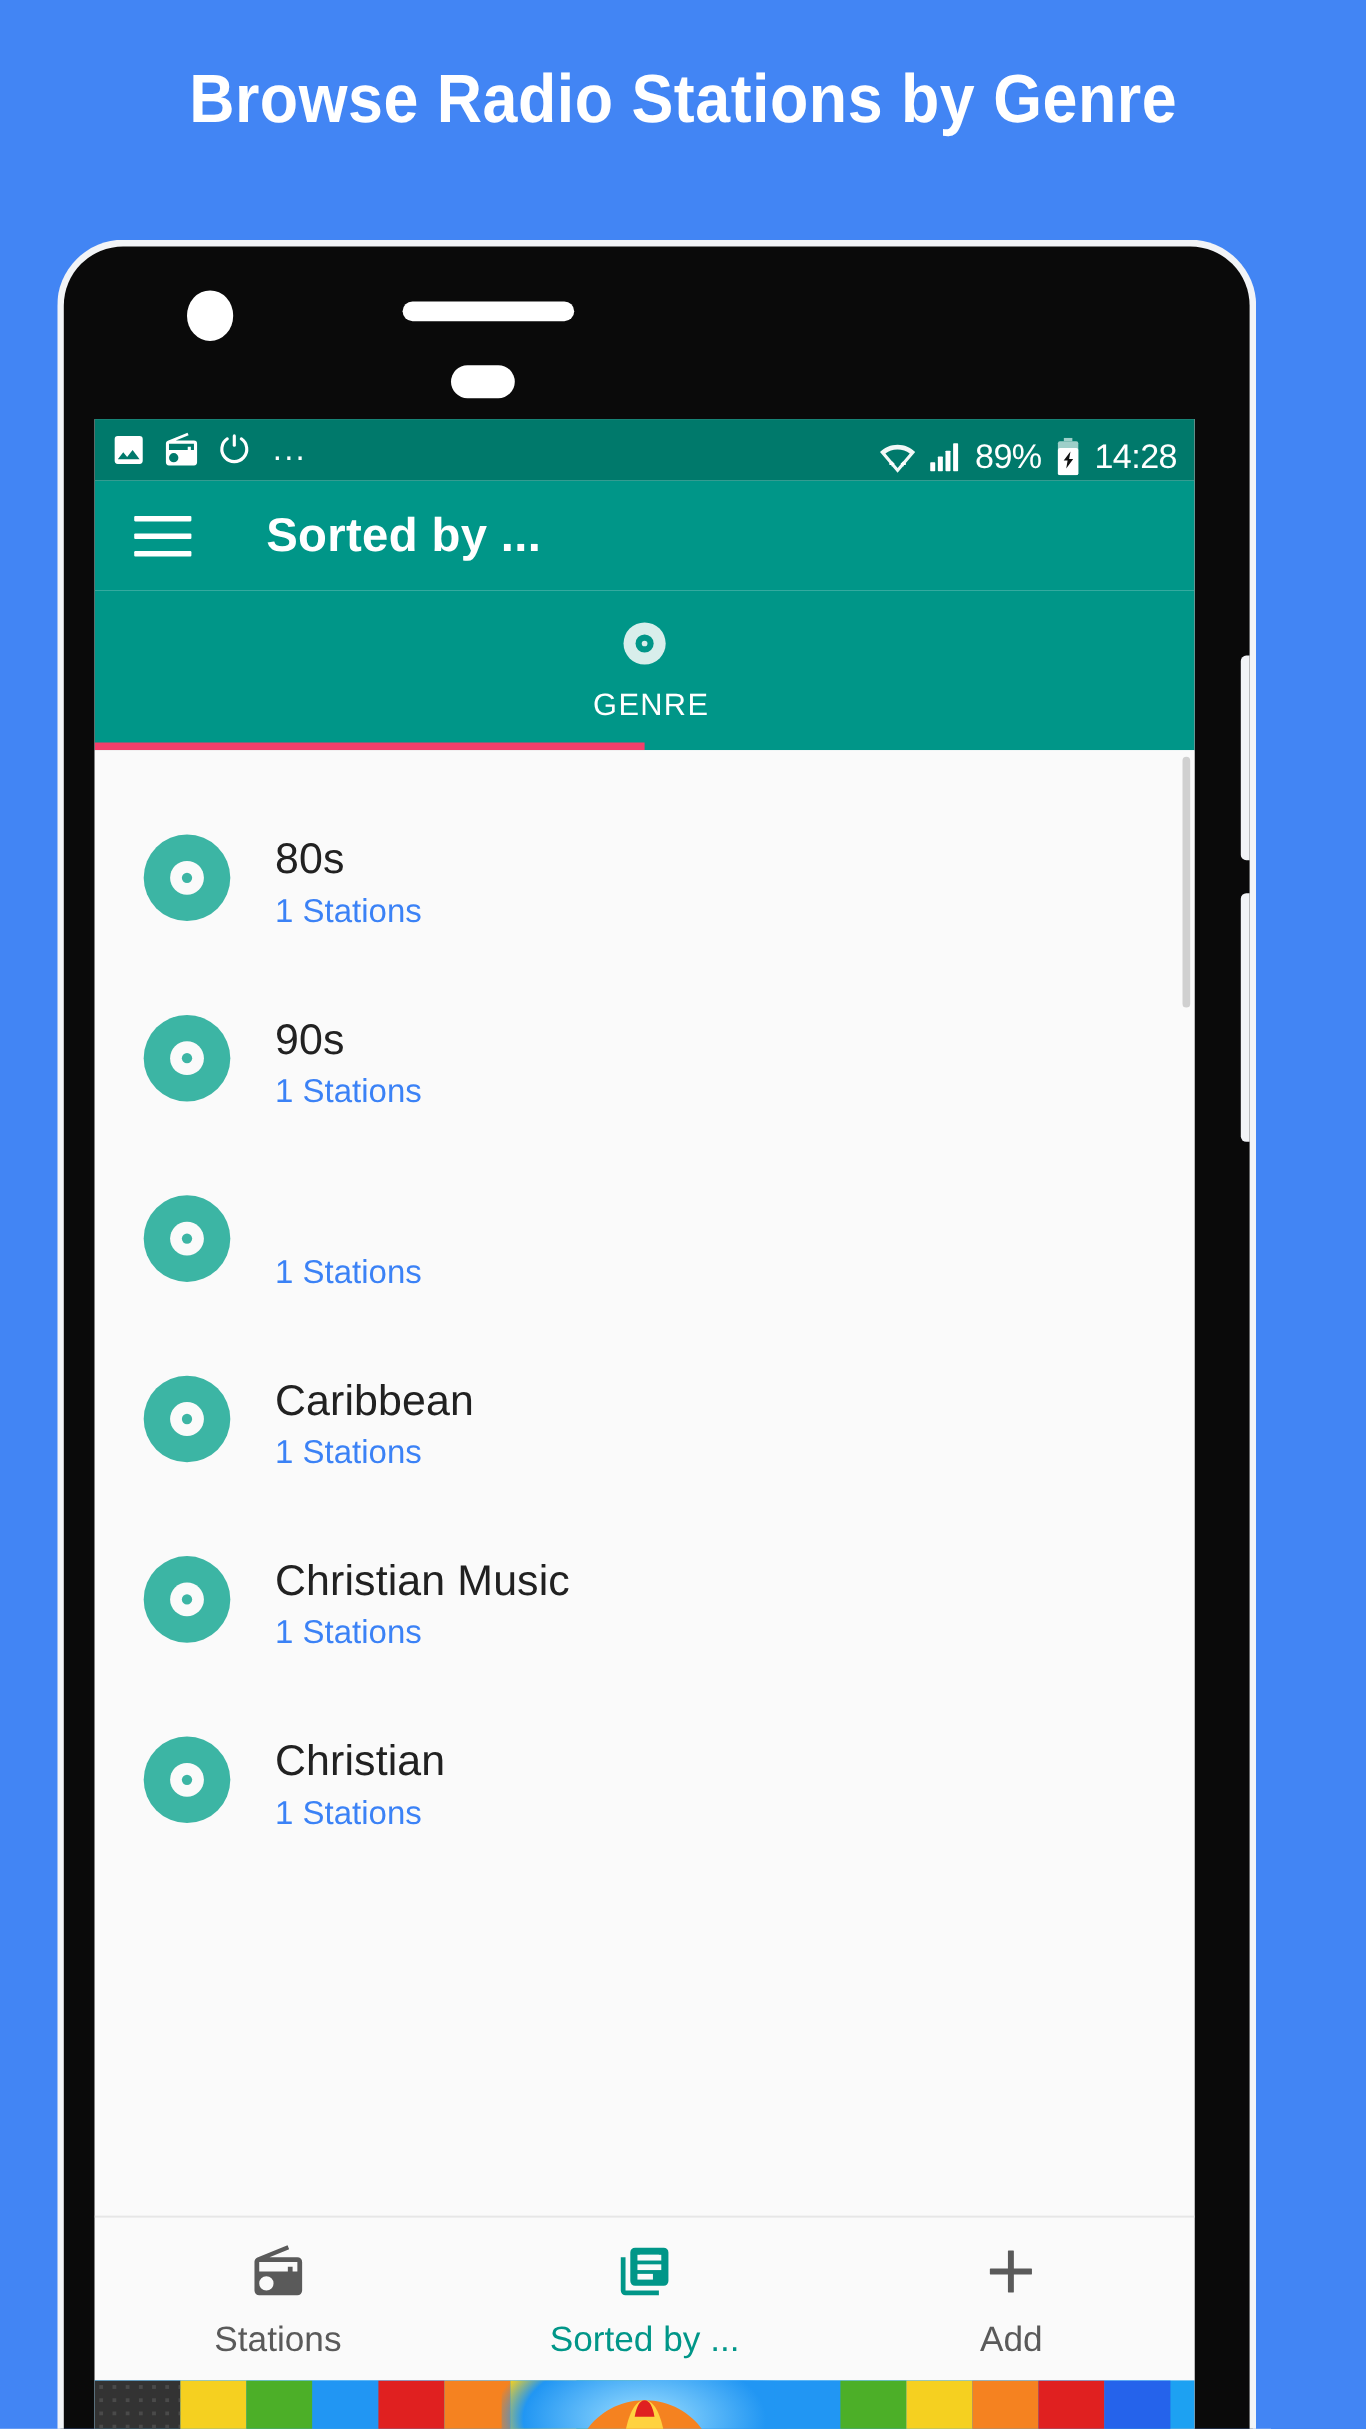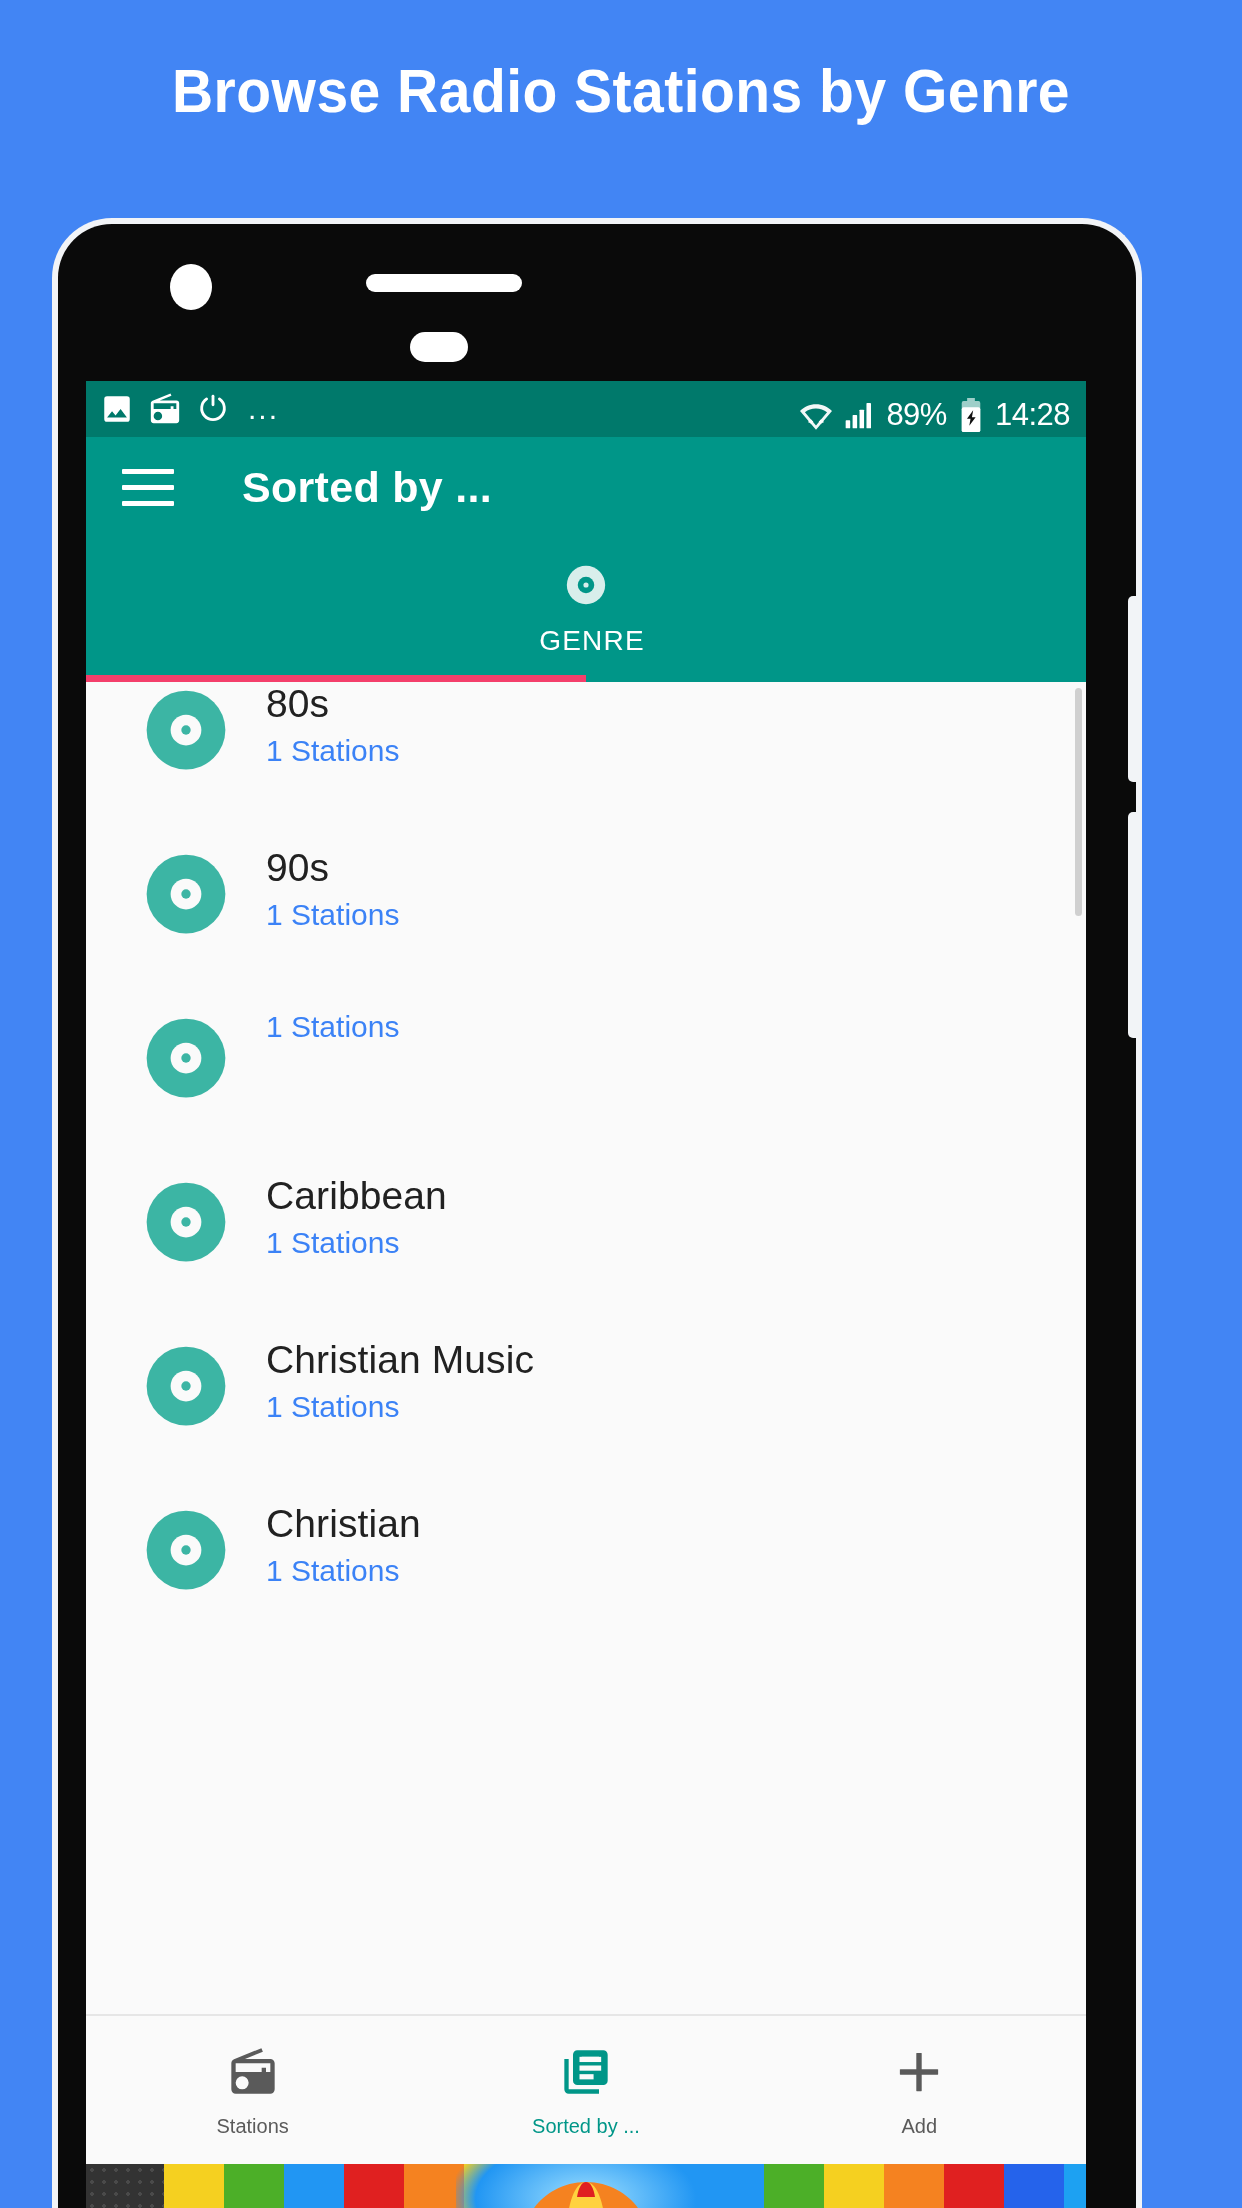--- a/index.html
+++ b/index.html
@@ -140,24 +140,23 @@
   
   .genre-list {
     flex: 1 1 auto;
     background: #fafafa;
     overflow: hidden;
     position: relative;
   }
   .genre-row {
     height: 164px;
     display: flex;
-    align-items: flex-start;
-    padding-left: 16px;
+    align-items: flex-end;
+    padding-left: 36px;
     cursor: pointer;
-    margin-left: 36px;
   }
   .genre-disc { flex: 0 0 96px; height: 96px; display:flex; align-items:center; justify-content:center; }
   .genre-text { margin-left: 32px; display: flex; flex-direction: column; gap: 8px; }
   .genre-name {
     font-size: 39px;
     color: #212121;
     letter-spacing: 0.1px;
   }
   .genre-sub {
     font-size: 30px;
@@ -186,21 +185,21 @@
     display: flex;
   }
   .nav-item {
     flex: 1;
     display: flex; flex-direction: column;
     align-items: center; justify-content: center;
     gap: 14px;
     cursor: pointer;
   }
   .nav-icon { height: 58px; display: flex; align-items: center; justify-content: center; }
-  .nav-label { font-size: 20px; }
+  .nav-label { font-size: 32px; }
   .nav-item.inactive .nav-label { color: #5a5a5a; }
   .nav-item.inactive .nav-icon svg { fill: #5a5a5a; }
   .nav-item.active .nav-label { color: #009688; }
   .nav-item.active .nav-icon svg { fill: #009688; }
 
   
   .ad-banner {
     flex: 0 0 70px;
     background: #1da1f2;
     position: relative;

